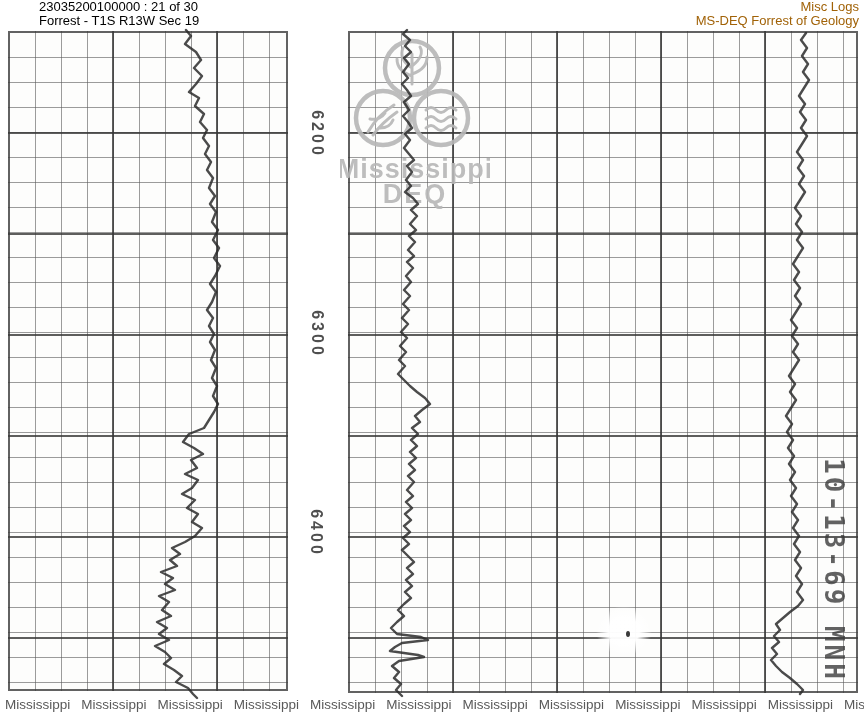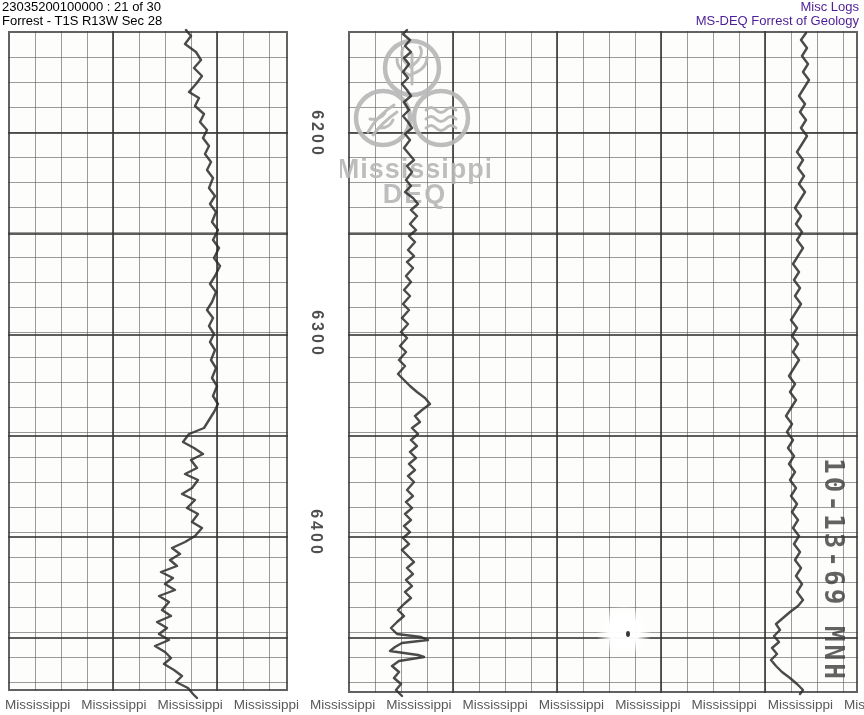--- a/index.html
+++ b/index.html
@@ -3,22 +3,22 @@
 <meta charset="utf-8">
 <style>
   html,body{margin:0;padding:0;}
   body{
     width:864px;height:715px;position:relative;overflow:hidden;
     background:#ffffff;
     font-family:"Liberation Sans", sans-serif;
   }
   
   .hdr-left{position:absolute;left:2px;top:0;font-size:13px;color:#000;line-height:14px;}
-  .hdr-right{position:absolute;right:5px;top:0;font-size:13px;color:#4c1d95;line-height:14px;text-align:right;}
-  .hdr-left div,.hdr-right div{white-space:nowrap;}
+  .hdr-right{position:absolute;right:5px;top:0;font-size:13px;color:#a16207;line-height:14px;text-align:right;}
+  .hdr-left div,.hdr-right div{white-space:nowrap;margin-left:37px;}
 
   
   .panel{
     position:absolute;
     border:2px solid #3b3b3bcc;
     background-color:#fdfdfc;
     background-image:
       repeating-linear-gradient(to bottom, transparent 0 99px,  var(--grid-heavy) 99px 101px),
       repeating-linear-gradient(to right,  transparent 0 102px, var(--grid-heavy) 102px 104px),
       repeating-linear-gradient(to bottom, transparent 0 24px,  var(--grid-light) 24px 25px),
@@ -67,21 +67,21 @@
   .footer-row{
     position:absolute;left:5px;top:697px;display:flex;gap:11px;
     font-size:13.5px;color:#595959;white-space:nowrap;
   }
 </style>
 </head>
 <body>
 
 <div class="hdr-left">
   <div>23035200100000 : 21 of 30</div>
-  <div>Forrest - T1S R13W Sec 28</div>
+  <div>Forrest - T1S R13W Sec 19</div>
 </div>
 <div class="hdr-right">
   <div>Misc Logs</div>
   <div>MS-DEQ Forrest of Geology</div>
 </div>
 
 <div class="panel panel-left"></div>
 <div class="panel panel-right"></div>
 
 <div class="depth-label dl-0">6200</div>

